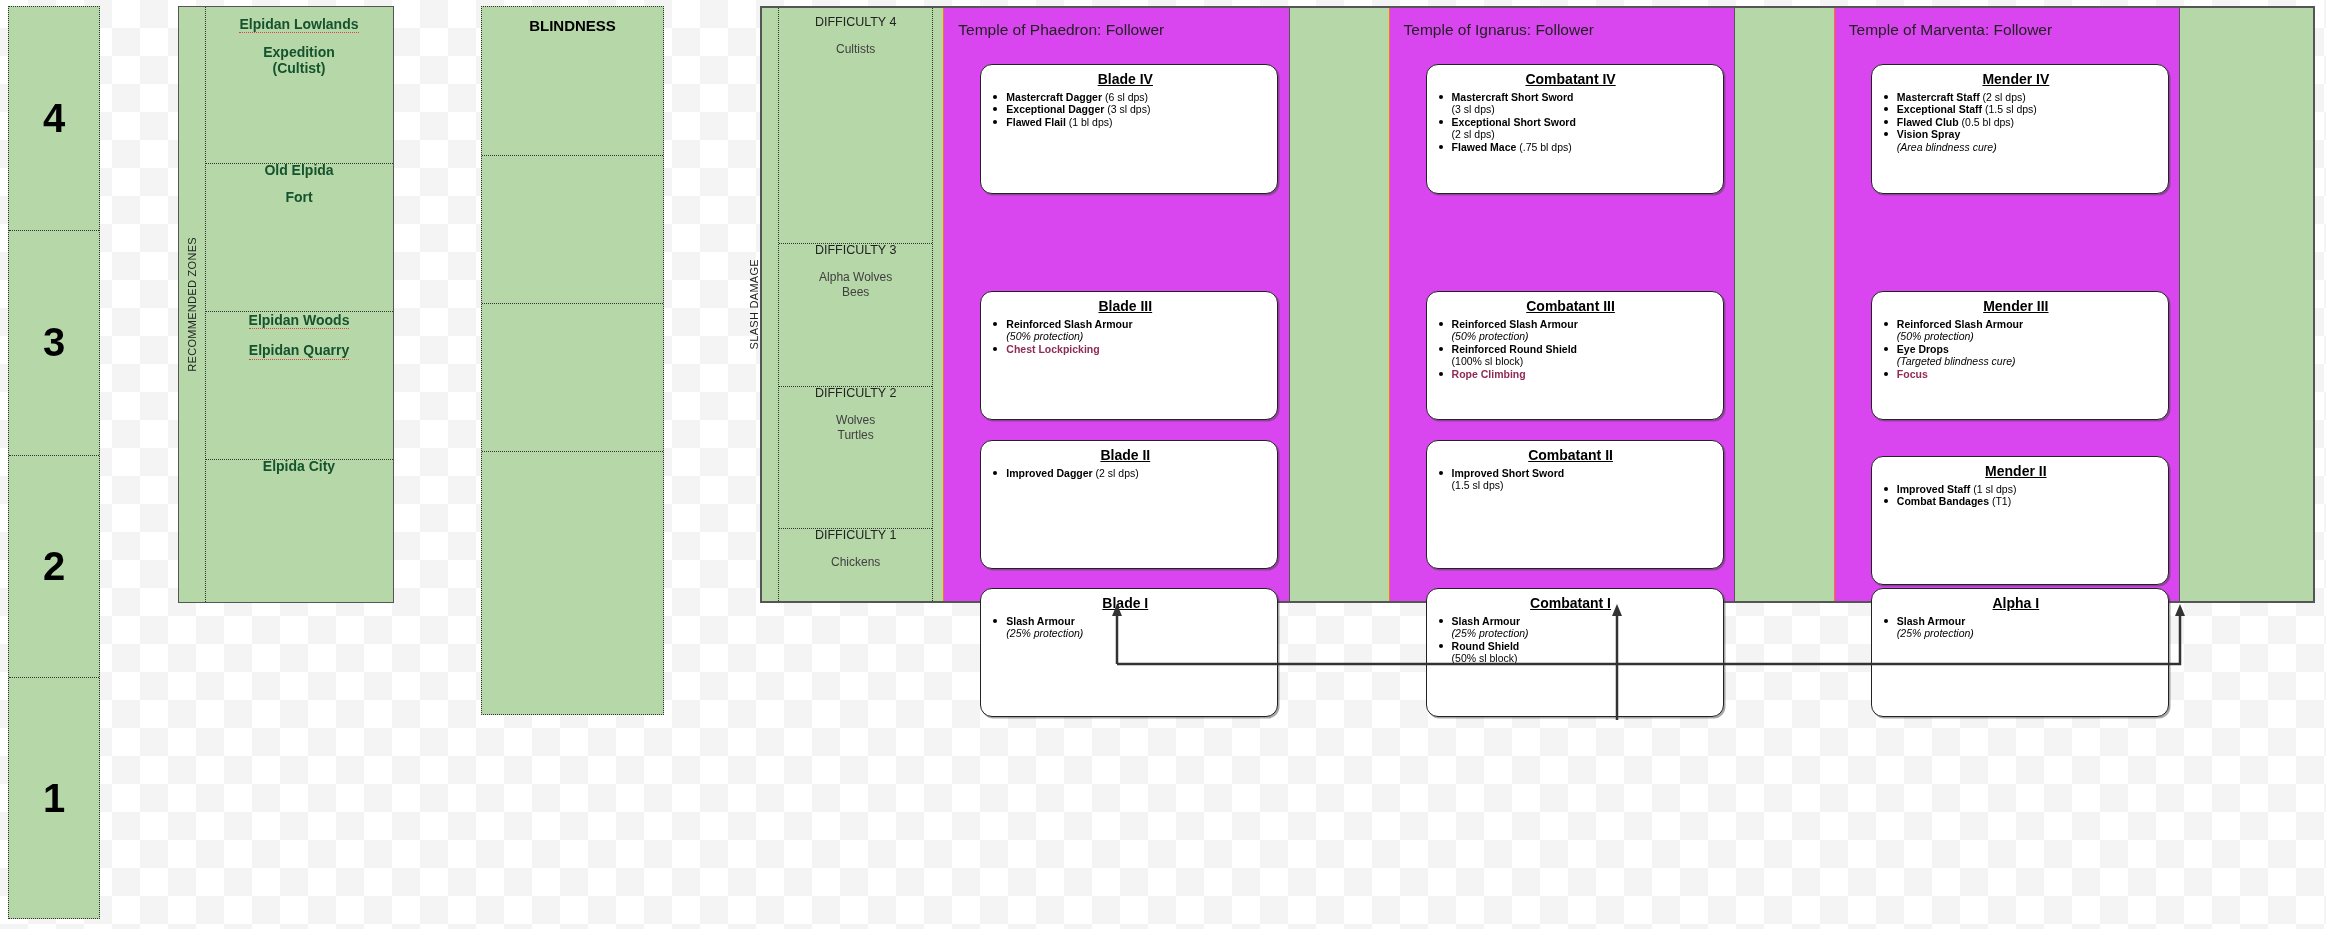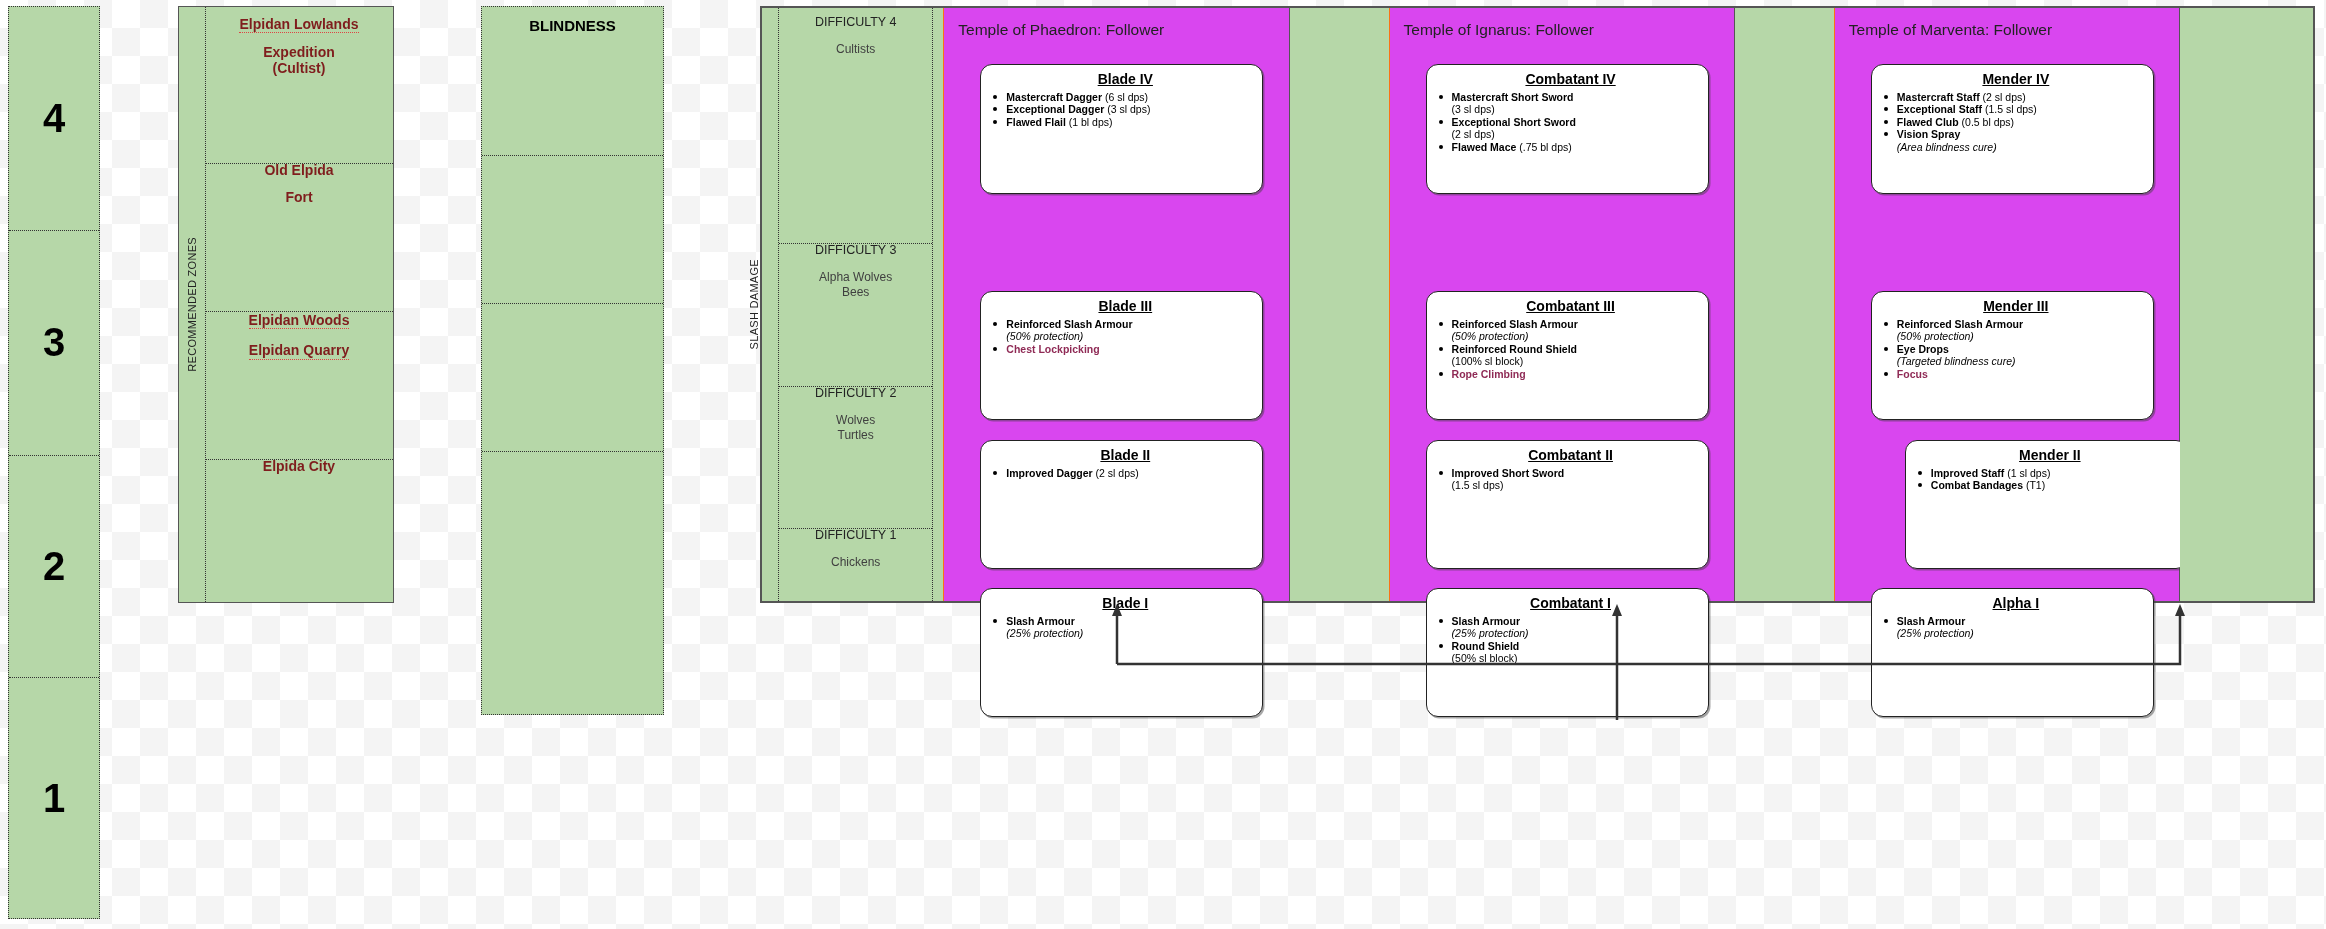--- a/index.html
+++ b/index.html
@@ -33,21 +33,21 @@
   #zones-label{position:absolute;left:0;top:0;width:26px;height:100%;
     display:flex;align-items:center;justify-content:center;
     border-right:1px dotted #333;}
   #zones-label span{
     writing-mode:vertical-rl;transform:rotate(180deg);
     font-size:11px;letter-spacing:0.3px;color:#222;white-space:nowrap;}
   .zone-cell{position:absolute;left:26px;right:0;
     border-bottom:1px dotted #333;
     text-align:center;padding-top:8px;}
   .zone-cell:last-child{border-bottom:none;}
-  .zone-line{font-size:14px;font-weight:bold;color:#7f1d1d;
+  .zone-line{font-size:14px;font-weight:bold;color:#14532d;
     line-height:1.1;margin-bottom:12px;}
   .zone-line.spell{border-bottom:1px dotted #d44;display:inline-block;}
 
   
   #blind-col{left:481px;top:6px;width:183px;height:709px;
     background:#b6d7a8;border:1px dotted #333;}
   #blind-title{text-align:center;font-size:15px;font-weight:bold;
     color:#000;padding-top:10px;}
   .blind-div{position:absolute;left:0;right:0;border-top:1px dotted #333;}
 
@@ -70,21 +70,21 @@
   .diff-cell:last-child{border-bottom:none;}
   .diff-title{font-size:12.5px;color:#222;margin-bottom:13px;}
   .diff-mob{font-size:12px;color:#404040;line-height:1.25;}
 
   
   .temple-title{position:absolute;left:14px;top:13px;
     font-size:15.5px;color:#222;white-space:nowrap;}
   .card{position:absolute;background:#ffffff;
     border:1.5px solid #222;border-radius:12px;
     box-shadow:1.5px 1.5px 0 rgba(60,60,60,.45);
-    padding:5px 1px 6px 8px;}
+    padding:5px 16px 6px 8px;}
   .card-title{text-align:center;font-size:14px;font-weight:bold;
     color:#000;text-decoration:underline;margin:1px 0 4px 0;}
   .card ul{list-style:none;margin:0;padding:0;}
   .card li{position:relative;padding-left:17px;
     font-size:10.5px;line-height:1.18;color:#000;margin-bottom:0px;}
   .card li::before{content:"";position:absolute;left:4px;top:4px;
     width:4px;height:4px;background:#000;border-radius:50%;}
   .it-name{font-weight:bold;}
   .it-stat{font-weight:normal;}
   .it-sub{display:block;font-style:italic;font-weight:normal;}
@@ -250,21 +250,21 @@
         </ul>
       </div>
     <div class="card" style="left:36px;top:283px;width:272px;height:116px;">
         <div class="card-title">Mender III</div>
         <ul>
           <li><span class="it-name">Reinforced Slash Armour</span><span class="it-sub">(50% protection)</span></li>
           <li><span class="it-name">Eye Drops</span><span class="it-sub">(Targeted blindness cure)</span></li>
           <li class="skill"><span class="it-name">Focus</span></li>
         </ul>
       </div>
-    <div class="card" style="left:36px;top:432px;width:272px;height:116px;margin-left:34px;">
+    <div class="card" style="left:36px;top:448px;width:272px;height:116px;">
         <div class="card-title">Mender II</div>
         <ul>
           <li><span class="it-name">Improved Staff</span><span class="it-stat"> (1 sl dps)</span></li>
           <li><span class="it-name">Combat Bandages</span><span class="it-stat"> (T1)</span></li>
         </ul>
       </div>
     <div class="card" style="left:36px;top:580px;width:272px;height:116px;">
         <div class="card-title">Alpha I</div>
         <ul>
           <li><span class="it-name">Slash Armour</span><span class="it-sub">(25% protection)</span></li>

